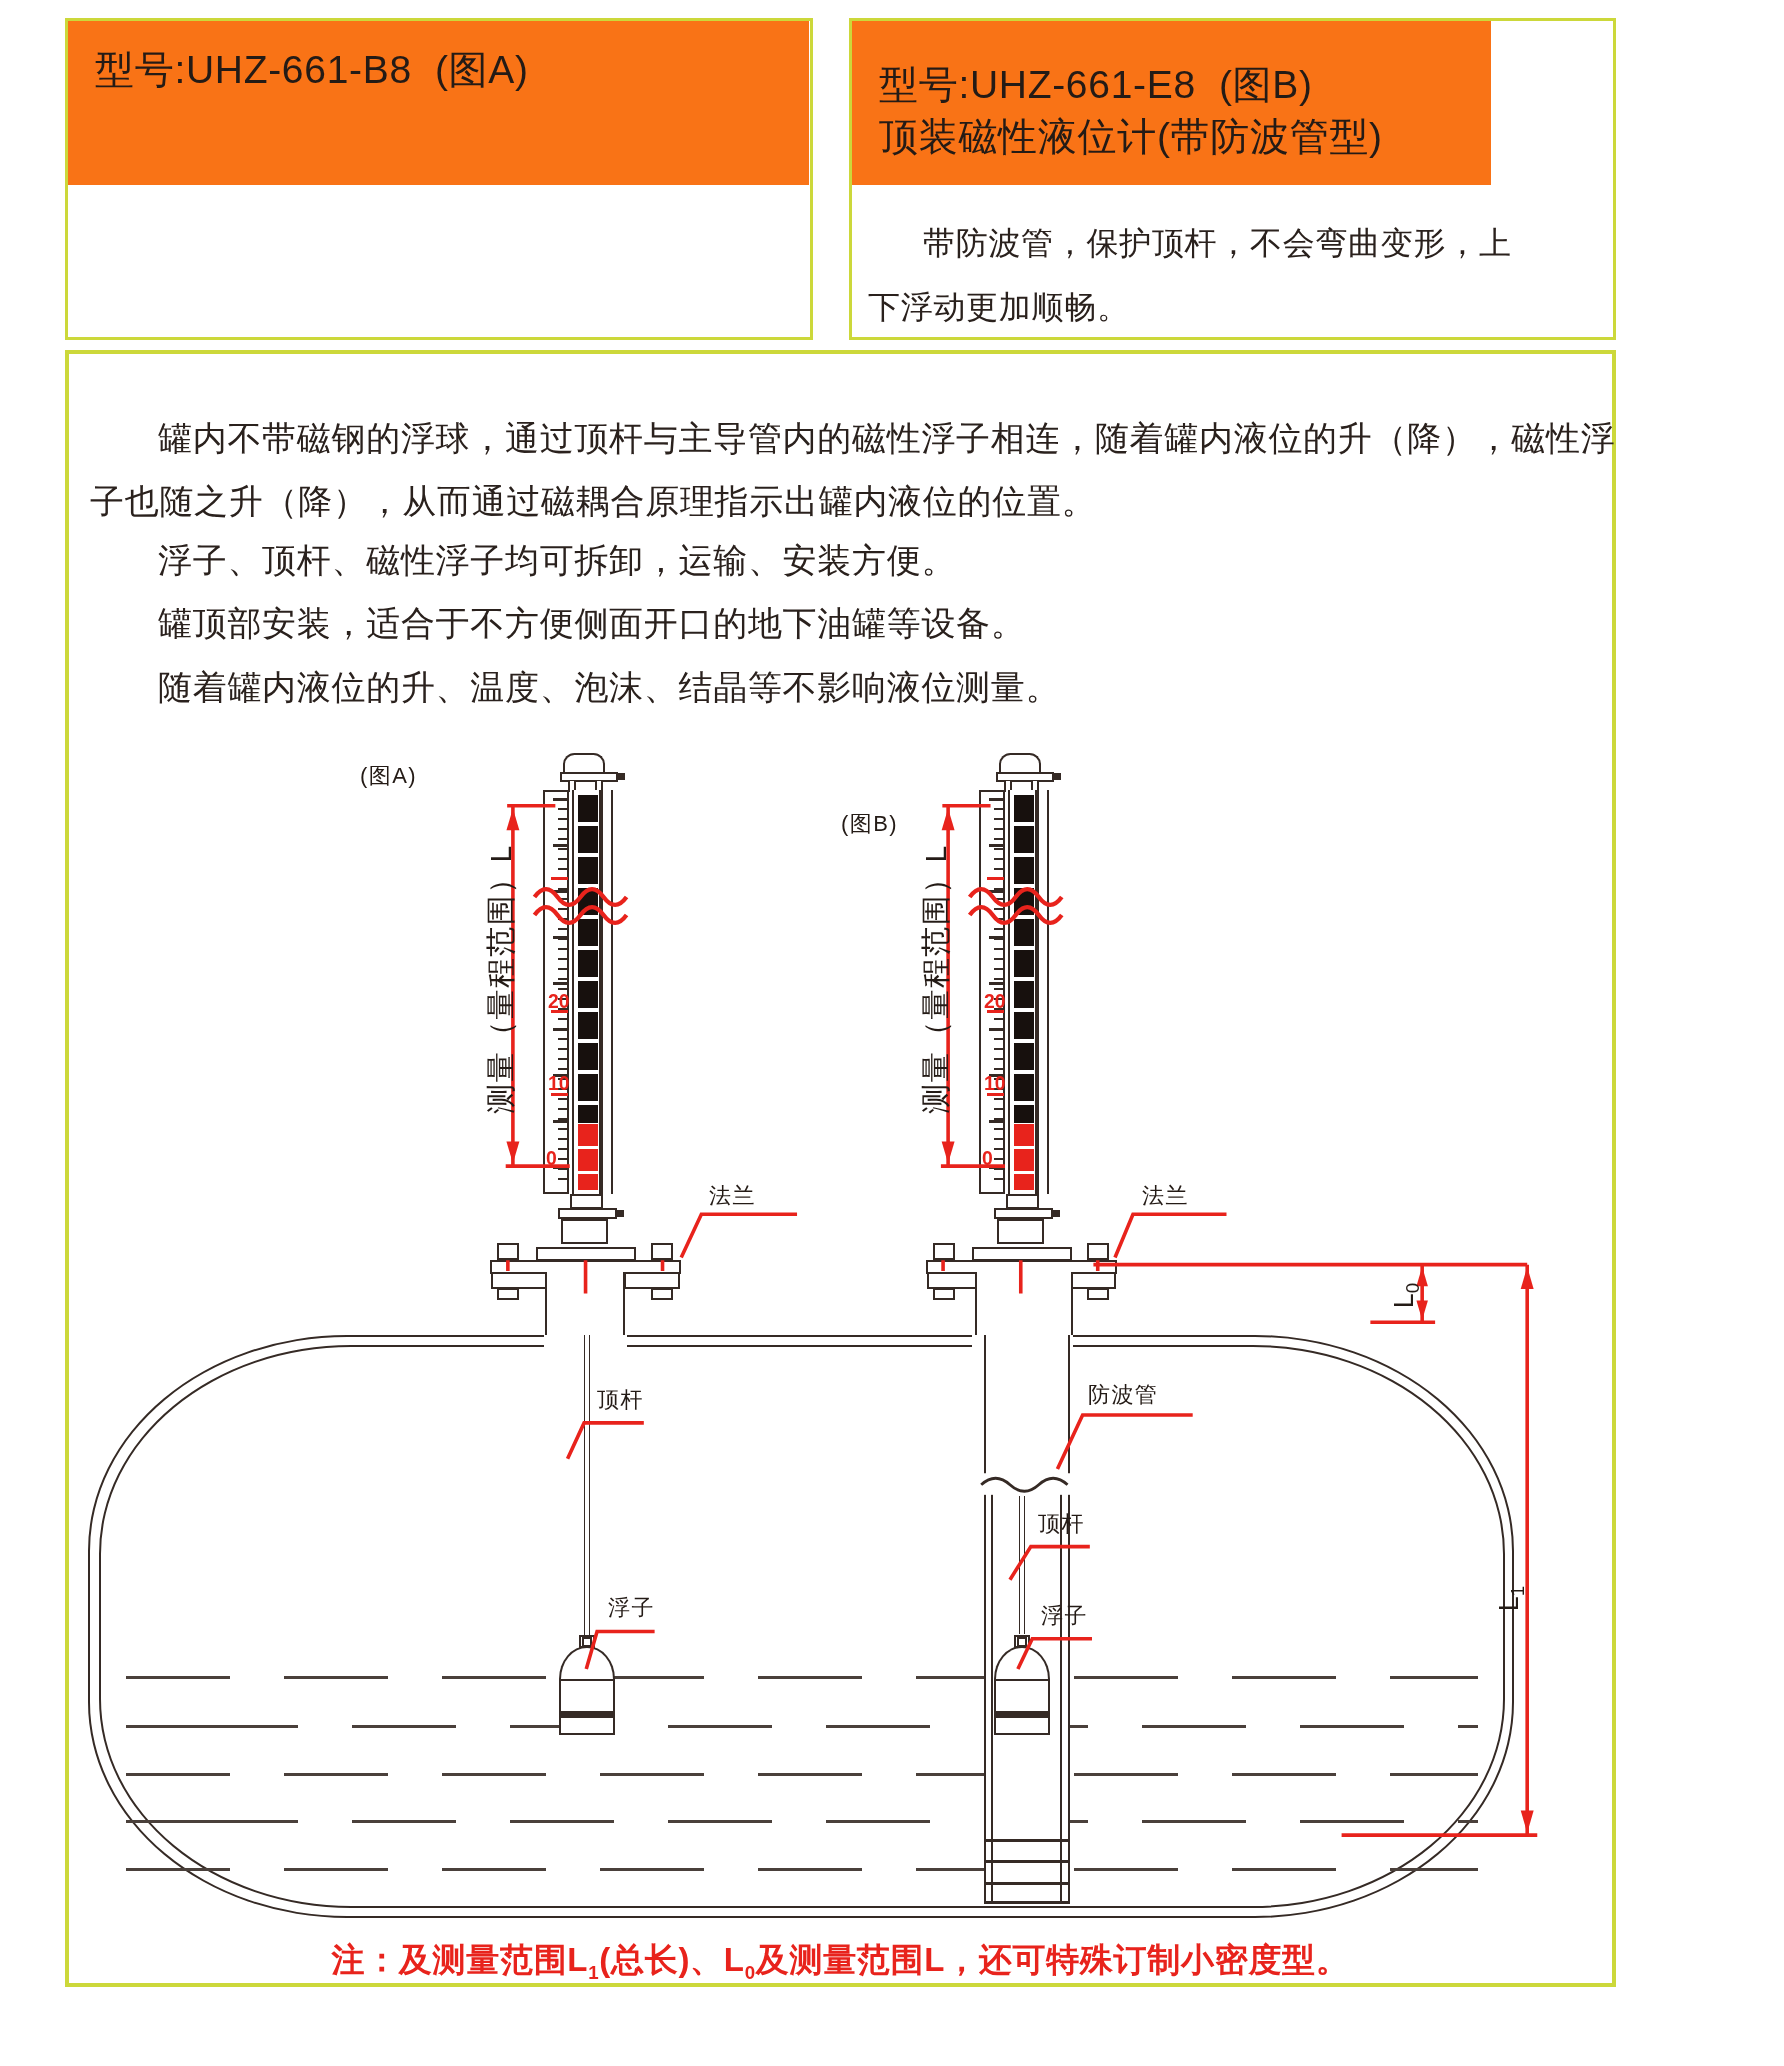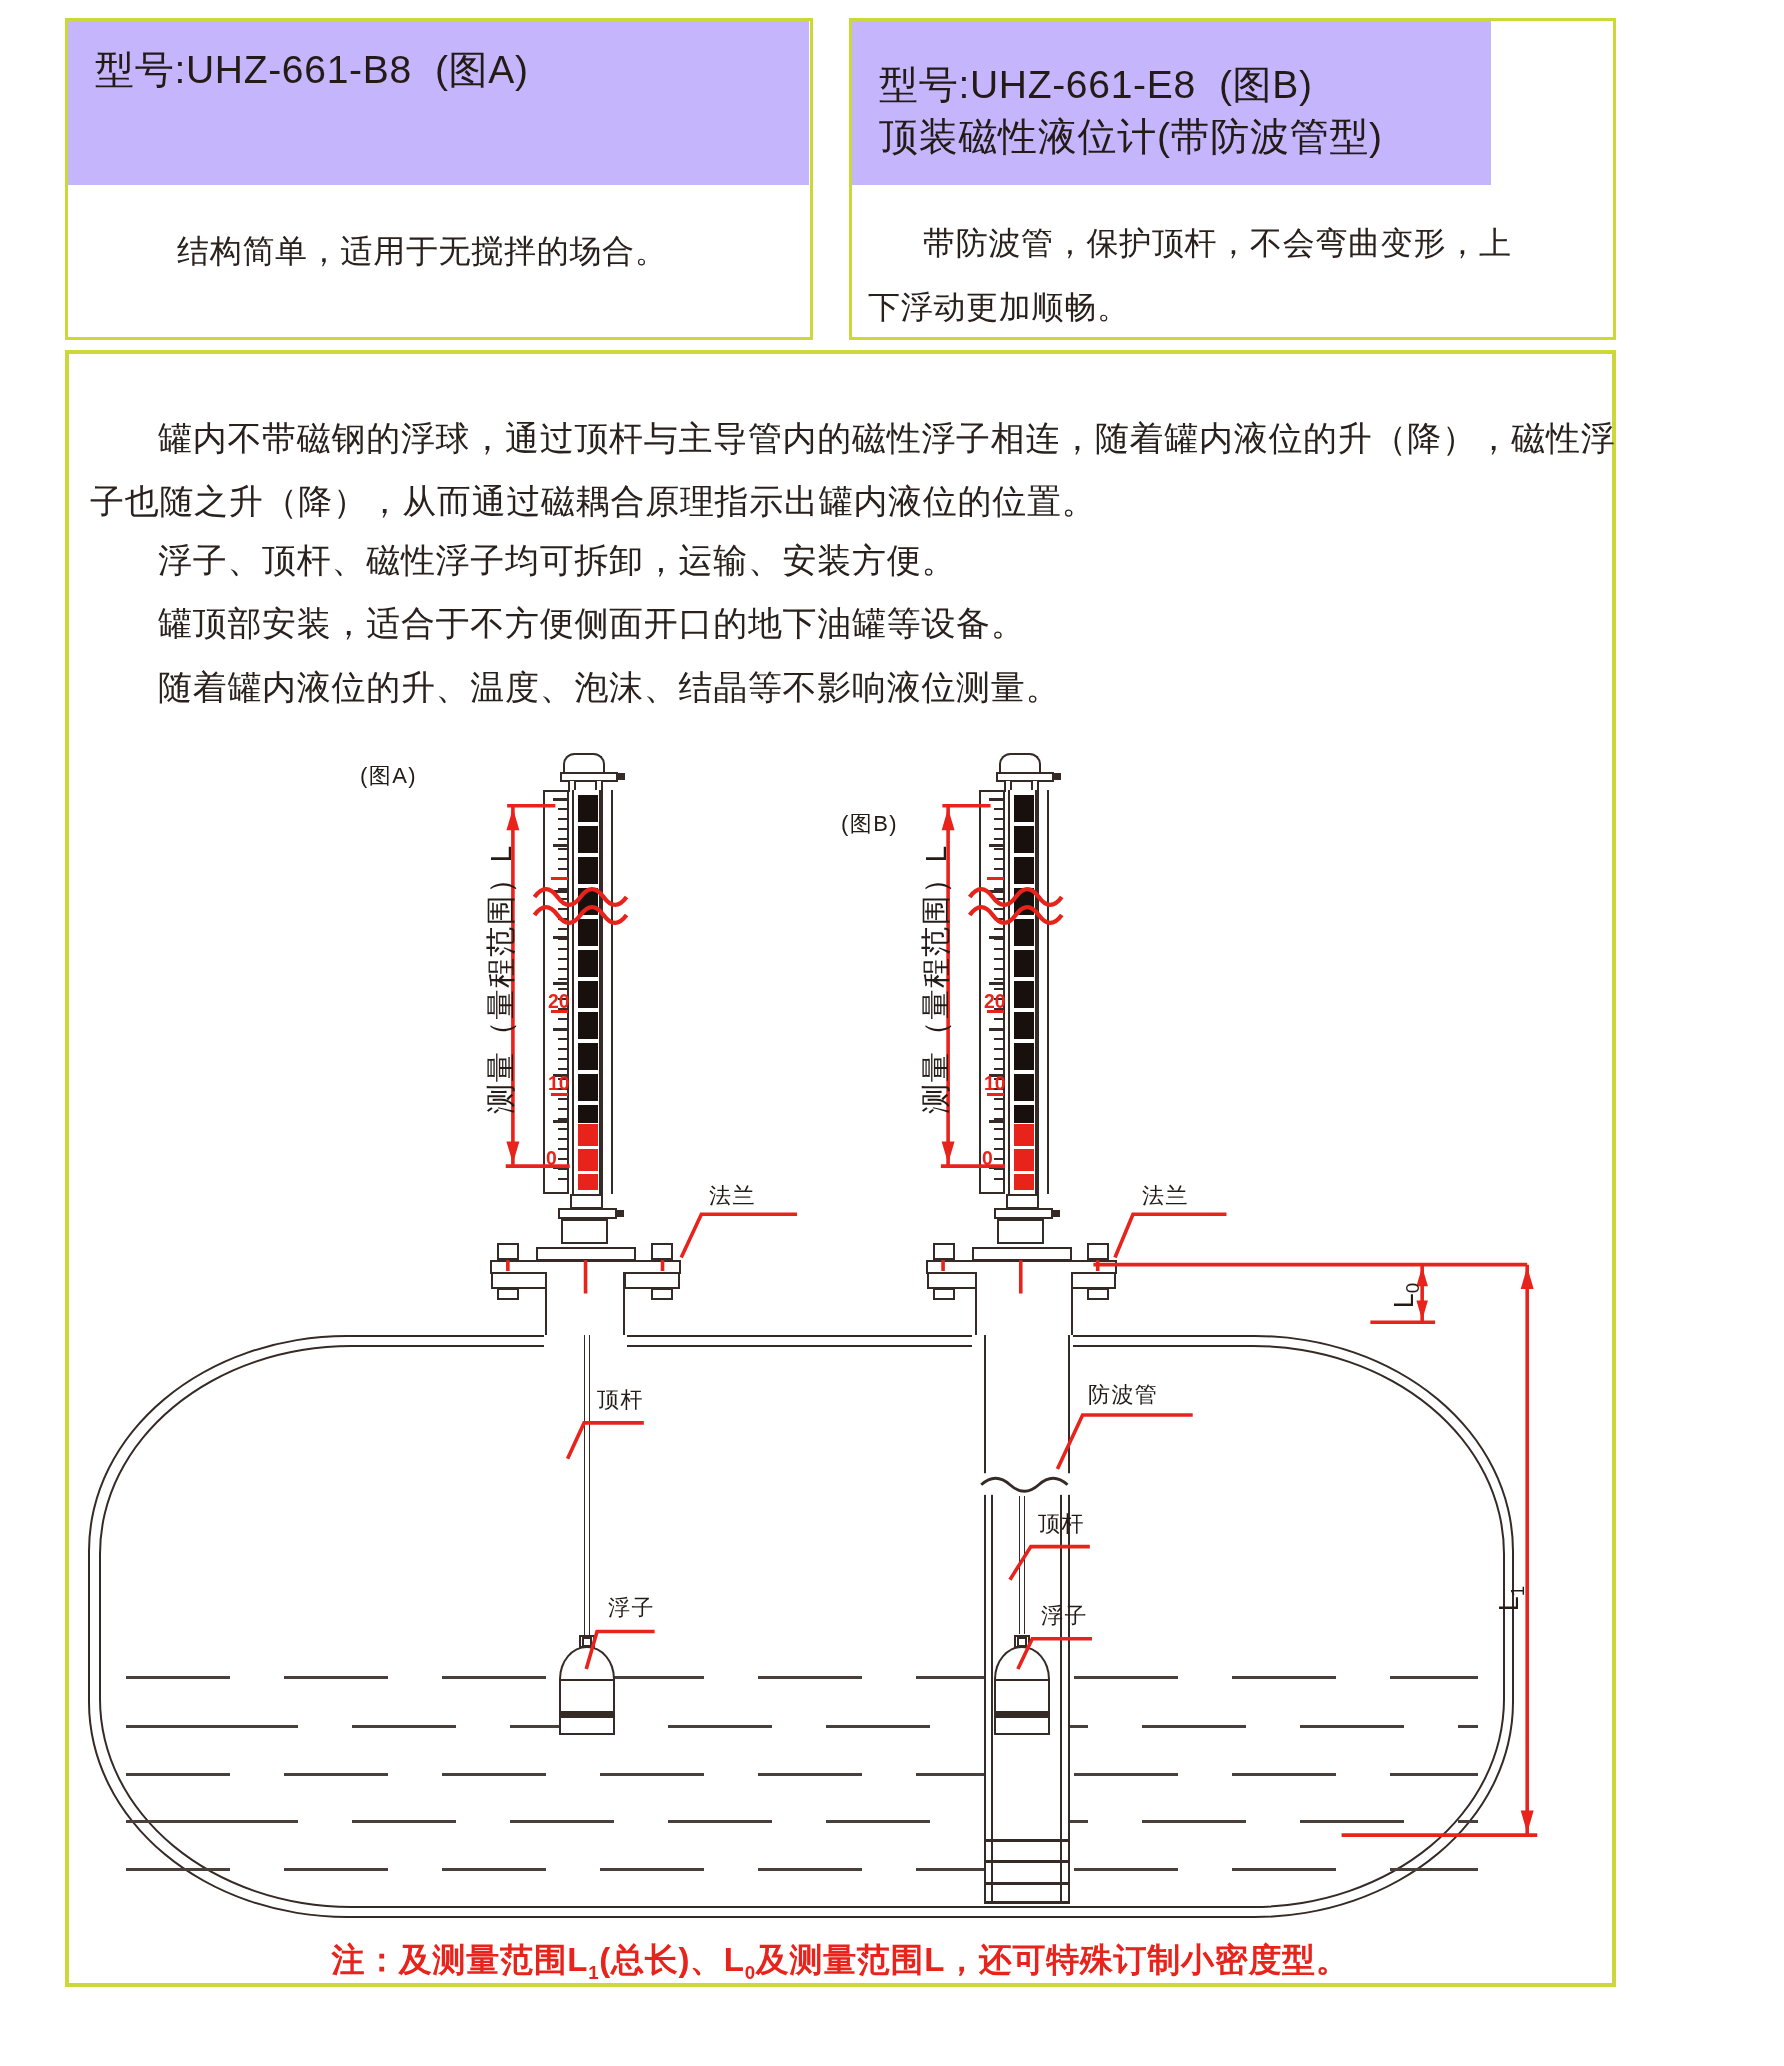--- a/index.html
+++ b/index.html
@@ -1,20 +1,20 @@
 <!DOCTYPE html>
 <html style="font-size:11.5px"><head>
 <meta charset="utf-8">
 <style>
   html,body{margin:0;padding:0;background:#fff;}
   #page{position:relative;width:1784px;height:2066px;background:#fff;overflow:hidden;
         font-family:"Liberation Sans","DejaVu Sans",sans-serif;color:#352a25;}
   .abs{position:absolute;box-sizing:border-box;}
   .hdr-box{border:3.6px solid #ccd83a;background:#fff;}
-  .hdr-green{background:#c4b5fd;}
+  .hdr-green{background:#f97316;}
   .hdr-text{font-size:39px;line-height:1;color:#241b16;white-space:pre;letter-spacing:0.7px;}
   .desc{font-size:32px;color:#2a211d;letter-spacing:0.7px;white-space:pre;}
   .mainbox{border:4.3px solid #ccd83a;background:#fff;}
   .para{font-size:34px;color:#2a211d;letter-spacing:0.7px;white-space:pre;}
   .dlabel{font-size:22px;color:#241b16;letter-spacing:1.4px;white-space:pre;z-index:60;}
   .rot{transform:rotate(-90deg);text-align:center;z-index:60;}
   .scale-num{position:absolute;font-size:19.4px;color:#e8231c;font-weight:bold;z-index:30;}
   .red-tick{position:absolute;height:2.9px;background:#e8231c;z-index:30;}
   .gauge{position:absolute;top:748px;width:230px;height:561px;z-index:20;}
   .gpart{position:absolute;box-sizing:border-box;background:#fff;border:2.9px solid #352a25;}
@@ -33,21 +33,20 @@
 </style>
 </head>
 <body>
 
 <div id="page">
 
   <div class="abs hdr-box" style="left:65px;top:18px;width:748px;height:322px;">
     <div class="abs hdr-green" style="left:0;top:0;width:741px;height:164px;">
       <div class="abs hdr-text" style="left:27px;top:29px;">型号:UHZ-661-B8  (图A)</div>
     </div>
-    <div class="abs desc" style="left:109px;top:209px;">结构简单，适用于无搅拌的场合。</div>
   </div>
 
   <div class="abs hdr-box" style="left:849px;top:18px;width:767px;height:322px;">
     <div class="abs hdr-green" style="left:0;top:0;width:639px;height:164px;">
       <div class="abs hdr-text" style="left:27px;top:29px;margin-top:15px;">型号:UHZ-661-E8  (图B)</div>
       <div class="abs hdr-text" style="left:27px;top:96px;">顶装磁性液位计(带防波管型)</div>
     </div>
     <div class="abs desc" style="left:71px;top:201px;">带防波管，保护顶杆，不会弯曲变形，上</div>
     <div class="abs desc" style="left:16px;top:265px;">下浮动更加顺畅。</div>
   </div>

